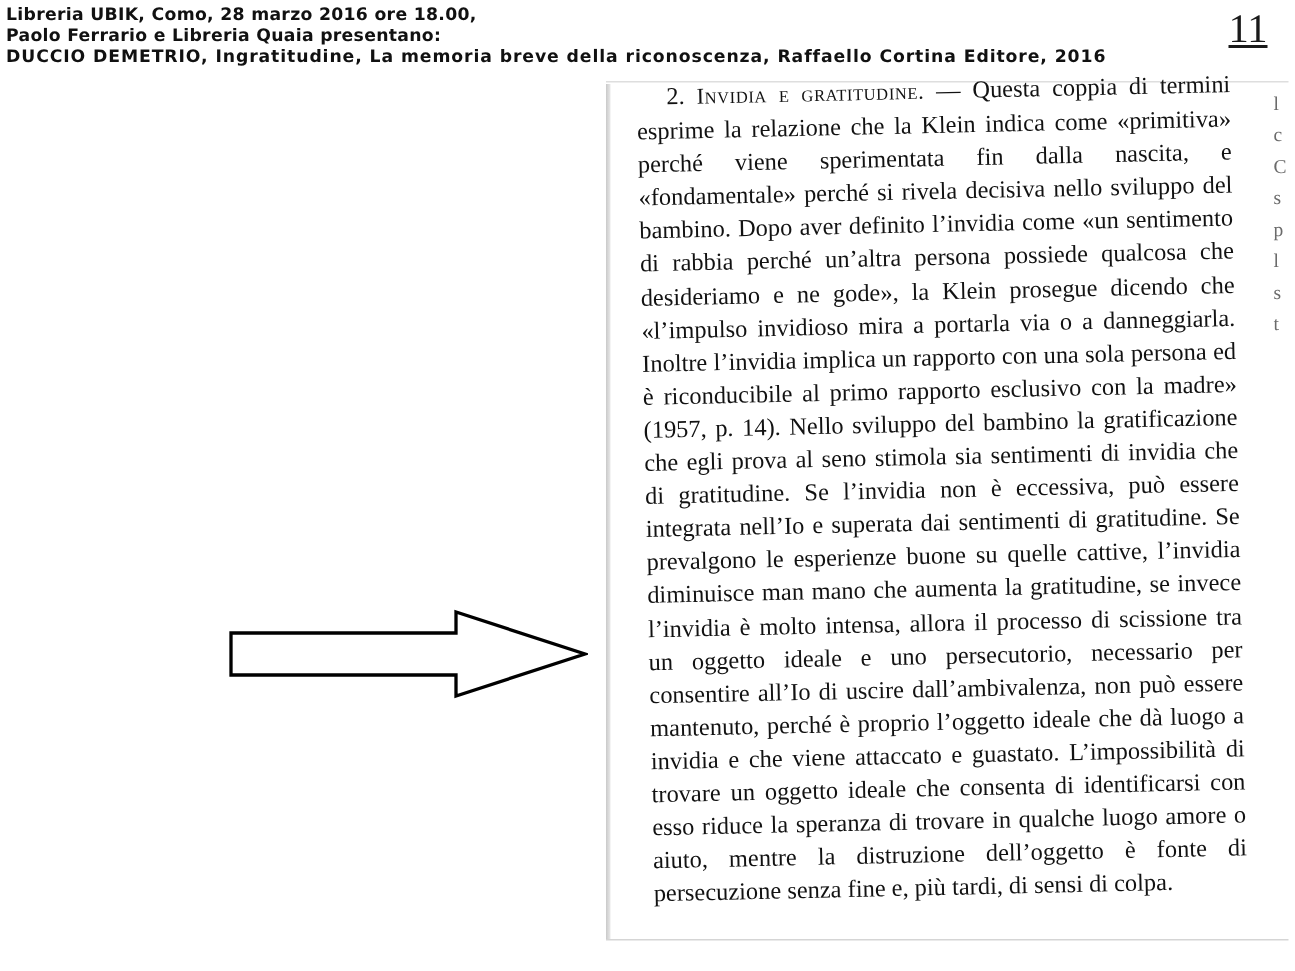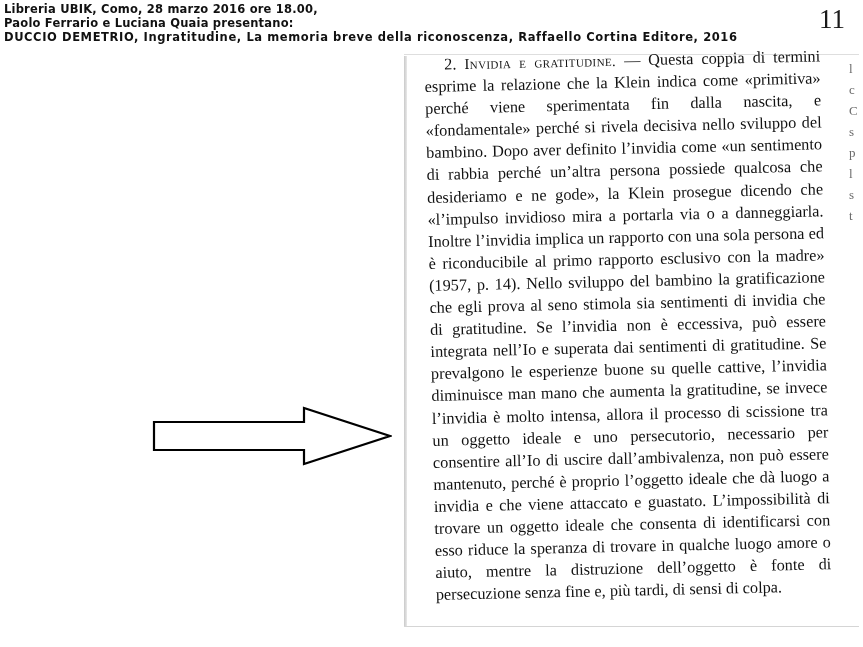--- a/index.html
+++ b/index.html
@@ -36,20 +36,21 @@
   }
 
   #page-number {
     position: absolute;
     right: 18px;
     top: 4px;
     font-family: "Liberation Serif", serif;
     font-size: 27px;
     color: #1a1a1a;
     line-height: 30px;
+    text-decoration: underline;
   }
 
   
   #scan-area {
     position: absolute;
     left: 0;
     top: 46px;
     width: 863px;
     height: 601px;
     background: #ffffff;
@@ -131,21 +132,21 @@
     padding-top: 12px;
     box-sizing: border-box;
   }
   #facing-page-sliver div { white-space: nowrap; }
 </style>
 </head>
 <body>
 
 <div id="header">
   <div class="hline">Libreria UBIK, Como, 28 marzo 2016 ore 18.00,</div>
-  <div class="hline">Paolo Ferrario e Luciana Quaia presentano:</div>
+  <div class="hline">Paolo Ferrario e Libreria Quaia presentano:</div>
   <div class="hline spaced">DUCCIO DEMETRIO,  Ingratitudine,  La memoria breve della riconoscenza,  Raffaello  Cortina  Editore, 2016</div>
 </div>
 
 <div id="page-number">11</div>
 
 <div id="scan-area">
 
   <div id="page-edge-top"></div>
   <div id="page-gutter"></div>
   <div id="page-edge-bottom"></div>

